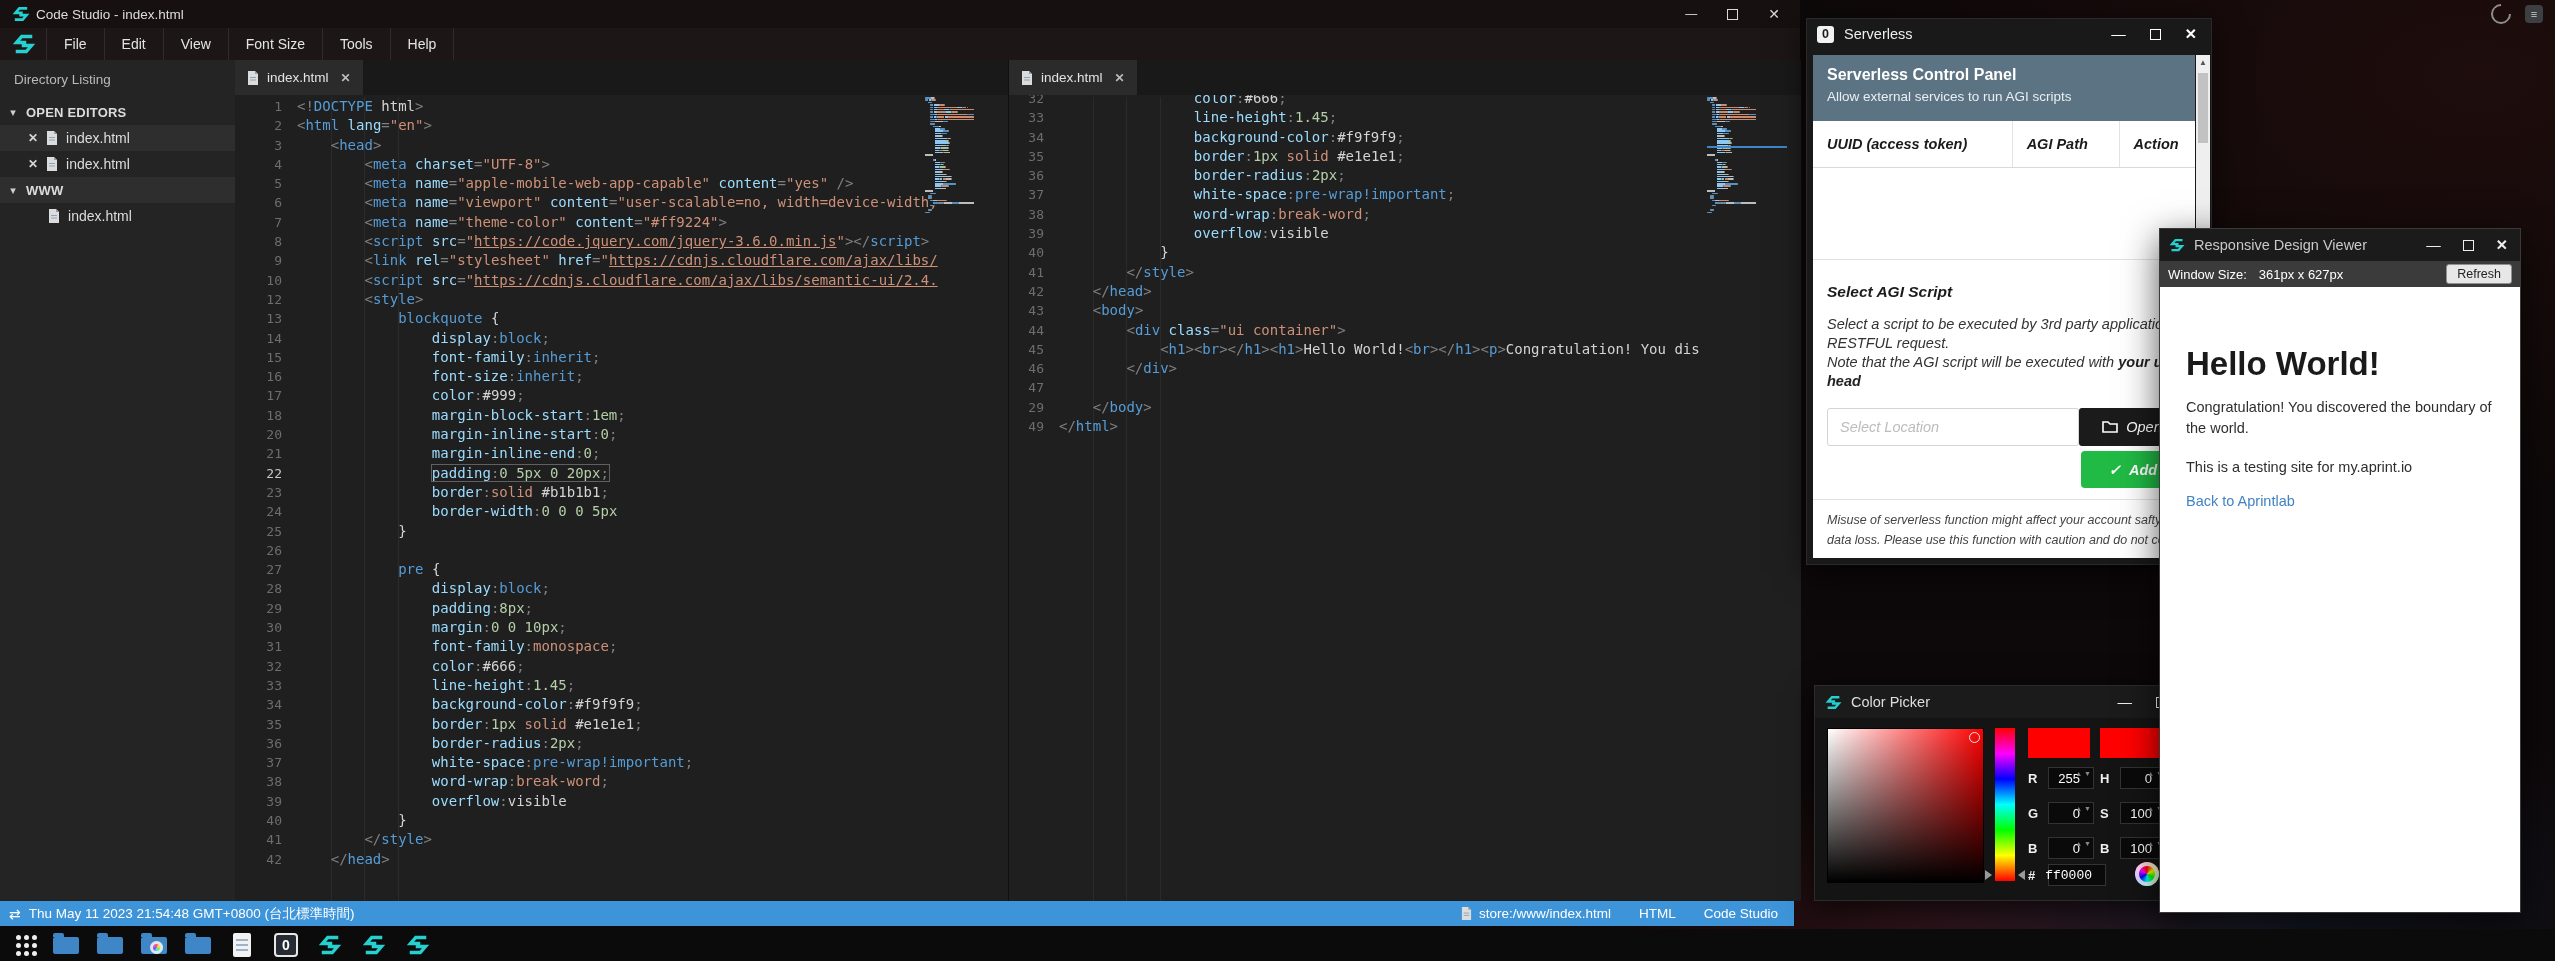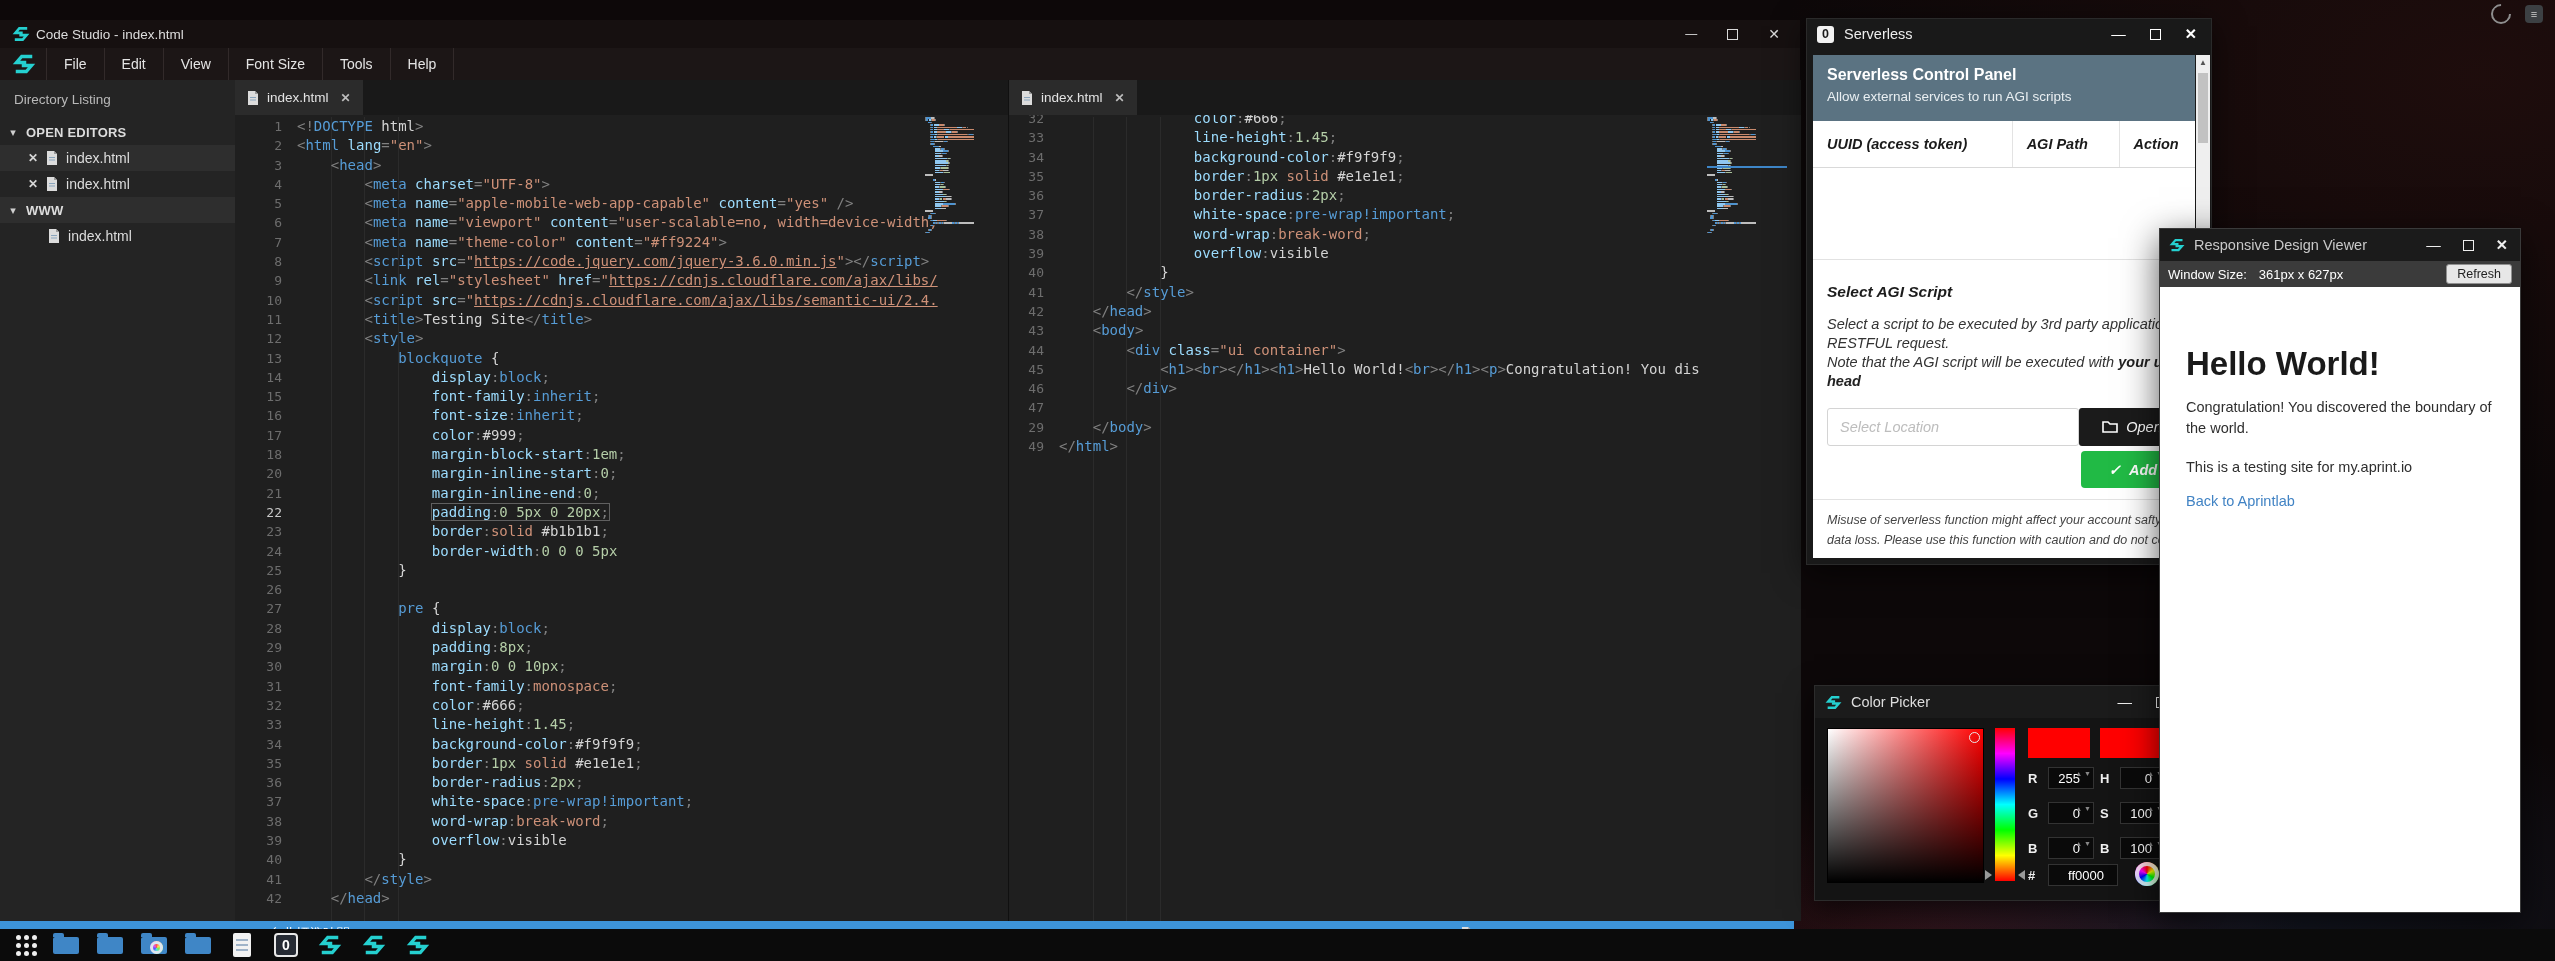--- a/index.html
+++ b/index.html
@@ -12,21 +12,21 @@
       radial-gradient(700px 320px at 88% 96%, rgba(45,80,130,.22), transparent 70%),
       radial-gradient(520px 260px at 76% 99%, rgba(150,35,45,.25), transparent 70%),
       radial-gradient(1000px 600px at 97% 8%, rgba(70,24,20,.30), transparent 70%),
       #0d0809;}
   #topright{position:absolute;top:4px;right:12px;display:flex;gap:14px;align-items:center;z-index:3;}
   .ring{width:16px;height:16px;border:2px solid #8e8e8e;border-top-color:transparent;border-radius:50%;transform:rotate(45deg);}
   .menubox{width:18px;height:18px;background:#3c4043;border-radius:4px;color:#d0d0d0;font-size:11px;
     display:flex;align-items:center;justify-content:center;}
 
   
-  #editor{position:absolute;left:0;top:0;width:1800px;height:926px;z-index:5;margin-top:20px;}
+  #editor{position:absolute;left:0;top:0;width:1800px;height:926px;z-index:5;}
   .e-title{height:28px;background:#161010;display:flex;align-items:center;color:#ddd;font-size:13.5px;}
   .e-title .ttl{margin-left:6px;}
   .wctr{margin-left:auto;display:flex;gap:30px;margin-right:20px;align-items:center;color:#d9d9d9;}
   .wctr span{font-size:12px;line-height:12px;}
   .boxglyph{display:inline-block;width:9px;height:9px;border:1.5px solid #d9d9d9;}
   .e-menu{position:absolute;top:28px;left:0;width:1800px;height:32px;background:#1c1616;display:flex;align-items:center;}
   .e-menu .logo{margin:0 10px 0 12px;}
   .mi{height:100%;display:flex;align-items:center;padding:0 17px;font-size:14px;color:#e4e4e4;border-left:1px solid #322a2a;}
   .mi:last-child{border-right:1px solid #322a2a;}
 
@@ -128,21 +128,21 @@
   .cp-mkl{position:absolute;left:170px;top:152px;width:0;height:0;border-top:5px solid transparent;
     border-bottom:5px solid transparent;border-left:7px solid #999;}
   .cp-mkr{position:absolute;left:203px;top:152px;width:0;height:0;border-top:5px solid transparent;
     border-bottom:5px solid transparent;border-right:7px solid #999;}
   .cp-sw{position:absolute;top:10px;width:62px;height:30px;background:var(--c-picked,#ff0000);}
   .cp-fr{position:absolute;display:flex;align-items:center;gap:6px;}
   .cp-fr .lbl{color:#efefef;font-weight:bold;font-size:13px;width:14px;}
   .cp-val{width:46px;height:22px;background:#0a0a0a;border:1px solid #333;color:#fff;font-size:13px;
     display:flex;align-items:center;justify-content:flex-end;padding-right:13px;box-sizing:border-box;position:relative;}
   .cp-val .st{position:absolute;right:2px;top:1px;color:#888;font-size:7px;line-height:9px;}
-  .cp-hex .cp-val{width:70px;}
+  .cp-hex .cp-val{width:58px;font-family:Liberation Mono, monospace;}
   .cp-wheel{position:absolute;left:320px;top:144px;width:24px;height:24px;border-radius:50%;
     background:conic-gradient(#f00,#ff0,#0f0,#0ff,#00f,#f0f,#f00);box-shadow:inset 0 0 0 4px rgba(255,255,255,.85);}
 
   
   #taskbar{position:absolute;left:0;top:929px;width:2555px;height:32px;background:#0b0b0b;display:flex;align-items:center;z-index:40;}
   .grid9{display:grid;grid-template-columns:repeat(3,5px);grid-gap:3px;margin-left:16px;}
   .grid9 i{width:5px;height:5px;background:#efefef;border-radius:50%;}
   .ttile{width:30px;height:30px;margin-left:14px;display:flex;align-items:center;justify-content:center;position:relative;}
   .ttile:first-of-type{margin-left:30px;}
   .folder{width:26px;height:17px;background:#3f86c6;border-radius:2px;position:relative;}
@@ -259,21 +259,20 @@
           <div class="crow"><span class="ln" style="width: 62px; padding-right: 15px;">1</span><span class="ct"><span class="tk-p">&lt;!</span><span class="tk-t">DOCTYPE</span><span class="tk-d"> html</span><span class="tk-p">&gt;</span></span></div>
           <div class="crow"><span class="ln" style="width: 62px; padding-right: 15px;">2</span><span class="ct"><span class="tk-p">&lt;</span><span class="tk-t">html</span><span class="tk-d"> </span><span class="tk-a">lang</span><span class="tk-p">=</span><span class="tk-s">"en"</span><span class="tk-p">&gt;</span></span></div>
           <div class="crow"><span class="ln" style="width: 62px; padding-right: 15px;">3</span><span class="ct"><span class="tk-d">    </span><span class="tk-p">&lt;</span><span class="tk-t">head</span><span class="tk-p">&gt;</span></span></div>
           <div class="crow"><span class="ln" style="width: 62px; padding-right: 15px;">4</span><span class="ct"><span class="tk-d">        </span><span class="tk-p">&lt;</span><span class="tk-t">meta</span><span class="tk-d"> </span><span class="tk-a">charset</span><span class="tk-p">=</span><span class="tk-s">"UTF-8"</span><span class="tk-p">&gt;</span></span></div>
           <div class="crow"><span class="ln" style="width: 62px; padding-right: 15px;">5</span><span class="ct"><span class="tk-d">        </span><span class="tk-p">&lt;</span><span class="tk-t">meta</span><span class="tk-d"> </span><span class="tk-a">name</span><span class="tk-p">=</span><span class="tk-s">"apple-mobile-web-app-capable"</span><span class="tk-d"> </span><span class="tk-a">content</span><span class="tk-p">=</span><span class="tk-s">"yes"</span><span class="tk-d"> </span><span class="tk-p">/&gt;</span></span></div>
           <div class="crow"><span class="ln" style="width: 62px; padding-right: 15px;">6</span><span class="ct"><span class="tk-d">        </span><span class="tk-p">&lt;</span><span class="tk-t">meta</span><span class="tk-d"> </span><span class="tk-a">name</span><span class="tk-p">=</span><span class="tk-s">"viewport"</span><span class="tk-d"> </span><span class="tk-a">content</span><span class="tk-p">=</span><span class="tk-s">"user-scalable=no, width=device-width,</span></span></div>
           <div class="crow"><span class="ln" style="width: 62px; padding-right: 15px;">7</span><span class="ct"><span class="tk-d">        </span><span class="tk-p">&lt;</span><span class="tk-t">meta</span><span class="tk-d"> </span><span class="tk-a">name</span><span class="tk-p">=</span><span class="tk-s">"theme-color"</span><span class="tk-d"> </span><span class="tk-a">content</span><span class="tk-p">=</span><span class="tk-s">"#ff9224"</span><span class="tk-p">&gt;</span></span></div>
           <div class="crow"><span class="ln" style="width: 62px; padding-right: 15px;">8</span><span class="ct"><span class="tk-d">        </span><span class="tk-p">&lt;</span><span class="tk-t">script</span><span class="tk-d"> </span><span class="tk-a">src</span><span class="tk-p">=</span><span class="tk-s">"</span><span class="tk-u">https://code.jquery.com/jquery-3.6.0.min.js</span><span class="tk-s">"</span><span class="tk-p">&gt;&lt;/</span><span class="tk-t">script</span><span class="tk-p">&gt;</span></span></div>
           <div class="crow"><span class="ln" style="width: 62px; padding-right: 15px;">9</span><span class="ct"><span class="tk-d">        </span><span class="tk-p">&lt;</span><span class="tk-t">link</span><span class="tk-d"> </span><span class="tk-a">rel</span><span class="tk-p">=</span><span class="tk-s">"stylesheet"</span><span class="tk-d"> </span><span class="tk-a">href</span><span class="tk-p">=</span><span class="tk-s">"</span><span class="tk-u">https://cdnjs.cloudflare.com/ajax/libs/</span></span></div>
           <div class="crow"><span class="ln" style="width: 62px; padding-right: 15px;">10</span><span class="ct"><span class="tk-d">        </span><span class="tk-p">&lt;</span><span class="tk-t">script</span><span class="tk-d"> </span><span class="tk-a">src</span><span class="tk-p">=</span><span class="tk-s">"</span><span class="tk-u">https://cdnjs.cloudflare.com/ajax/libs/semantic-ui/2.4.</span></span></div>
-          <div class="crow"><span class="ln" style="width: 62px; padding-right: 15px;">11</span><span class="ct"><span class="tk-d">        </span><span class="tk-p">&lt;</span><span class="tk-t">title</span><span class="tk-p">&gt;</span><span class="tk-d">Testing Site</span><span class="tk-p">&lt;/</span><span class="tk-t">title</span><span class="tk-p">&gt;</span></span></div>
           <div class="crow"><span class="ln" style="width: 62px; padding-right: 15px;">12</span><span class="ct"><span class="tk-d">        </span><span class="tk-p">&lt;</span><span class="tk-t">style</span><span class="tk-p">&gt;</span></span></div>
           <div class="crow"><span class="ln" style="width: 62px; padding-right: 15px;">13</span><span class="ct"><span class="tk-d">            </span><span class="tk-t">blockquote</span><span class="tk-d"> {</span></span></div>
           <div class="crow"><span class="ln" style="width: 62px; padding-right: 15px;">14</span><span class="ct"><span class="tk-d">                </span><span class="tk-a">display</span><span class="tk-p">:</span><span class="tk-t">block</span><span class="tk-p">;</span></span></div>
           <div class="crow"><span class="ln" style="width: 62px; padding-right: 15px;">15</span><span class="ct"><span class="tk-d">                </span><span class="tk-a">font-family</span><span class="tk-p">:</span><span class="tk-t">inherit</span><span class="tk-p">;</span></span></div>
           <div class="crow"><span class="ln" style="width: 62px; padding-right: 15px;">16</span><span class="ct"><span class="tk-d">                </span><span class="tk-a">font-size</span><span class="tk-p">:</span><span class="tk-t">inherit</span><span class="tk-p">;</span></span></div>
           <div class="crow"><span class="ln" style="width: 62px; padding-right: 15px;">17</span><span class="ct"><span class="tk-d">                </span><span class="tk-a">color</span><span class="tk-p">:</span><span class="tk-d">#999</span><span class="tk-p">;</span></span></div>
           <div class="crow"><span class="ln" style="width: 62px; padding-right: 15px;">18</span><span class="ct"><span class="tk-d">                </span><span class="tk-a">margin-block-start</span><span class="tk-p">:</span><span class="tk-n">1em</span><span class="tk-p">;</span></span></div>
           <div class="crow"><span class="ln" style="width: 62px; padding-right: 15px;">20</span><span class="ct"><span class="tk-d">                </span><span class="tk-a">margin-inline-start</span><span class="tk-p">:</span><span class="tk-n">0</span><span class="tk-p">;</span></span></div>
           <div class="crow"><span class="ln" style="width: 62px; padding-right: 15px;">21</span><span class="ct"><span class="tk-d">                </span><span class="tk-a">margin-inline-end</span><span class="tk-p">:</span><span class="tk-n">0</span><span class="tk-p">;</span></span></div>
           <div class="crow cur"><span class="ln" style="width: 62px; padding-right: 15px;">22</span><span class="ct"><span class="tk-d">                </span><span class="curbox"><span class="tk-a">padding</span><span class="tk-p">:</span><span class="tk-n">0 5px 0 20px</span><span class="tk-p">;</span></span></span></div>

